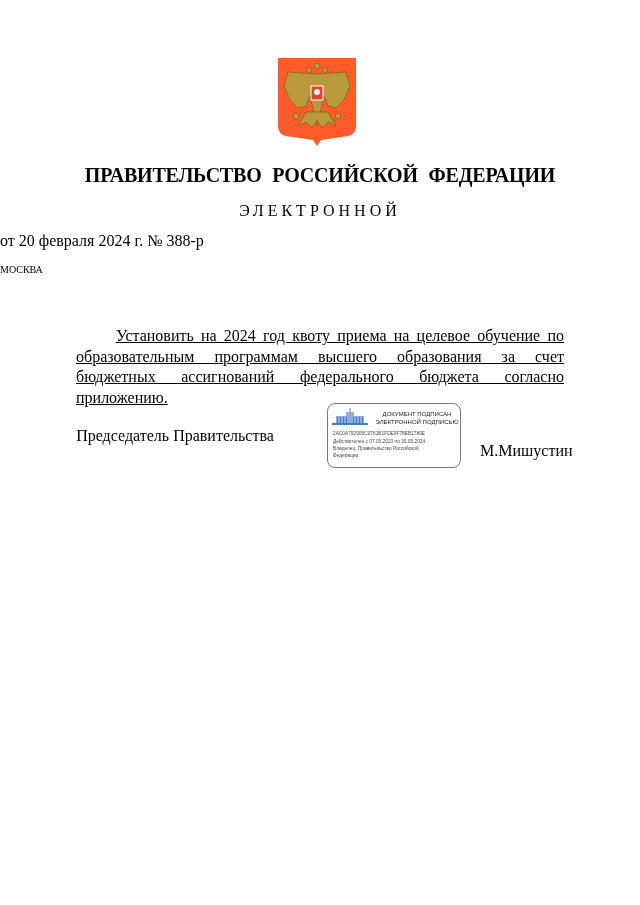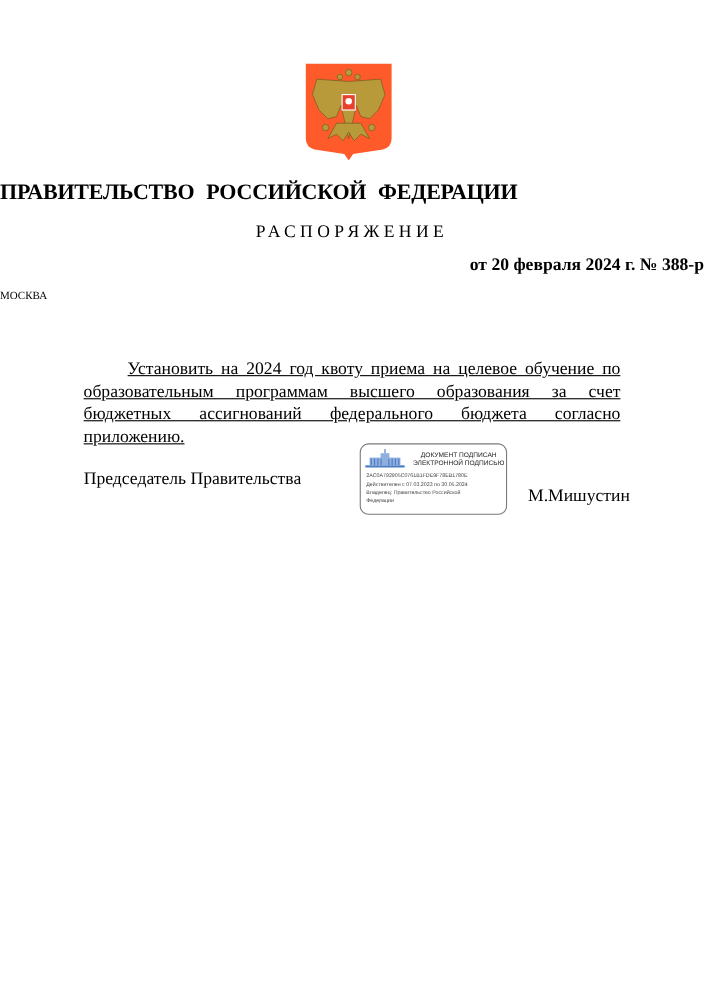--- a/index.html
+++ b/index.html
@@ -1,23 +1,23 @@
 <!DOCTYPE html>
 <html><head>
   <meta charset="utf-8">
   <style>
     html, body { margin: 0; padding: 0; background: #ffffff; }
     body { width: 640px; height: 905px; position: relative; overflow: hidden;
            font-family: "Liberation Serif", serif; color: #000; }
     .emblem { position: absolute; left: 276px; top: 56px; width: 82px; height: 90px; }
-    .title { position: absolute; top: 164px; left: 0; width: 640px; 
+    .title { position: absolute; top: 164px; left: 0; width: 640px; text-align: center;
              font-weight: bold; font-size: 20px; word-spacing: 6px; letter-spacing: -0.2px; }
     .doctype { position: absolute; top: 202px; left: 0; width: 640px; text-align: center;
                font-size: 16px; letter-spacing: 4px; }
-    .docdate { position: absolute; top: 232px; left: 0; width: 640px; text-align: right; font-size: 16px; font-weight: bold; }
+    .docdate { position: absolute; top: 232px; left: 0; width: 640px; text-align: left; font-size: 16px; }
     .city { position: absolute; top: 264px; left: 0; width: 640px; font-size: 10px; }
     .body-text { position: absolute; top: 326px; left: 76px; width: 488px; font-size: 16px;
                  line-height: 20.5px; text-align: justify; text-decoration: underline; }
     .body-text p { margin: 0; text-indent: 40px; text-align-last: left; }
     .signer-pos { position: absolute; top: 426px; left: 70px; width: 210px; text-align: center;
                   font-size: 16px; line-height: 19px; }
     .signer-name { position: absolute; top: 442px; left: 480px; width: 90px; font-size: 16px; }
     .stamp { position: absolute; left: 327px; top: 403px; width: 134px; height: 65px;
              border: 1.5px solid #7a7a7a; border-radius: 8px; font-family: "Liberation Sans", sans-serif;
              color: #333; box-sizing: border-box; }
@@ -40,21 +40,21 @@
       <path d="M30 56 L22 70 L30 66 L36 72 L41 64 L46 72 L52 66 L60 70 L52 56 Z"></path>
       <circle cx="20" cy="60" r="3"></circle>
         <circle cx="62" cy="60" r="3"></circle>
     </g>
     <rect x="35" y="30" width="12" height="14" fill="#e8412b" stroke="#fff" stroke-width="1"></rect>
     <circle cx="41" cy="36" r="3" fill="#ffffff"></circle>
   </svg>
 </div>
 
 <div class="title">ПРАВИТЕЛЬСТВО  РОССИЙСКОЙ  ФЕДЕРАЦИИ</div>
-<div class="doctype">РАСПОРЯЖЕНИЕ</div>
+<div class="doctype">ЭЛЕКТРОННОЙ</div>
 <div class="docdate">от 20 февраля 2024 г. № 388-р</div>
 <div class="city">МОСКВА</div>
 
 <div class="body-text">
   <p>Установить на 2024 год квоту приема на целевое обучение по образовательным программам высшего образования за счет бюджетных ассигнований федерального бюджета согласно приложению.</p>
 </div>
 
 <div class="signer-pos">
   <div>Председатель Правительства</div>
 </div>

